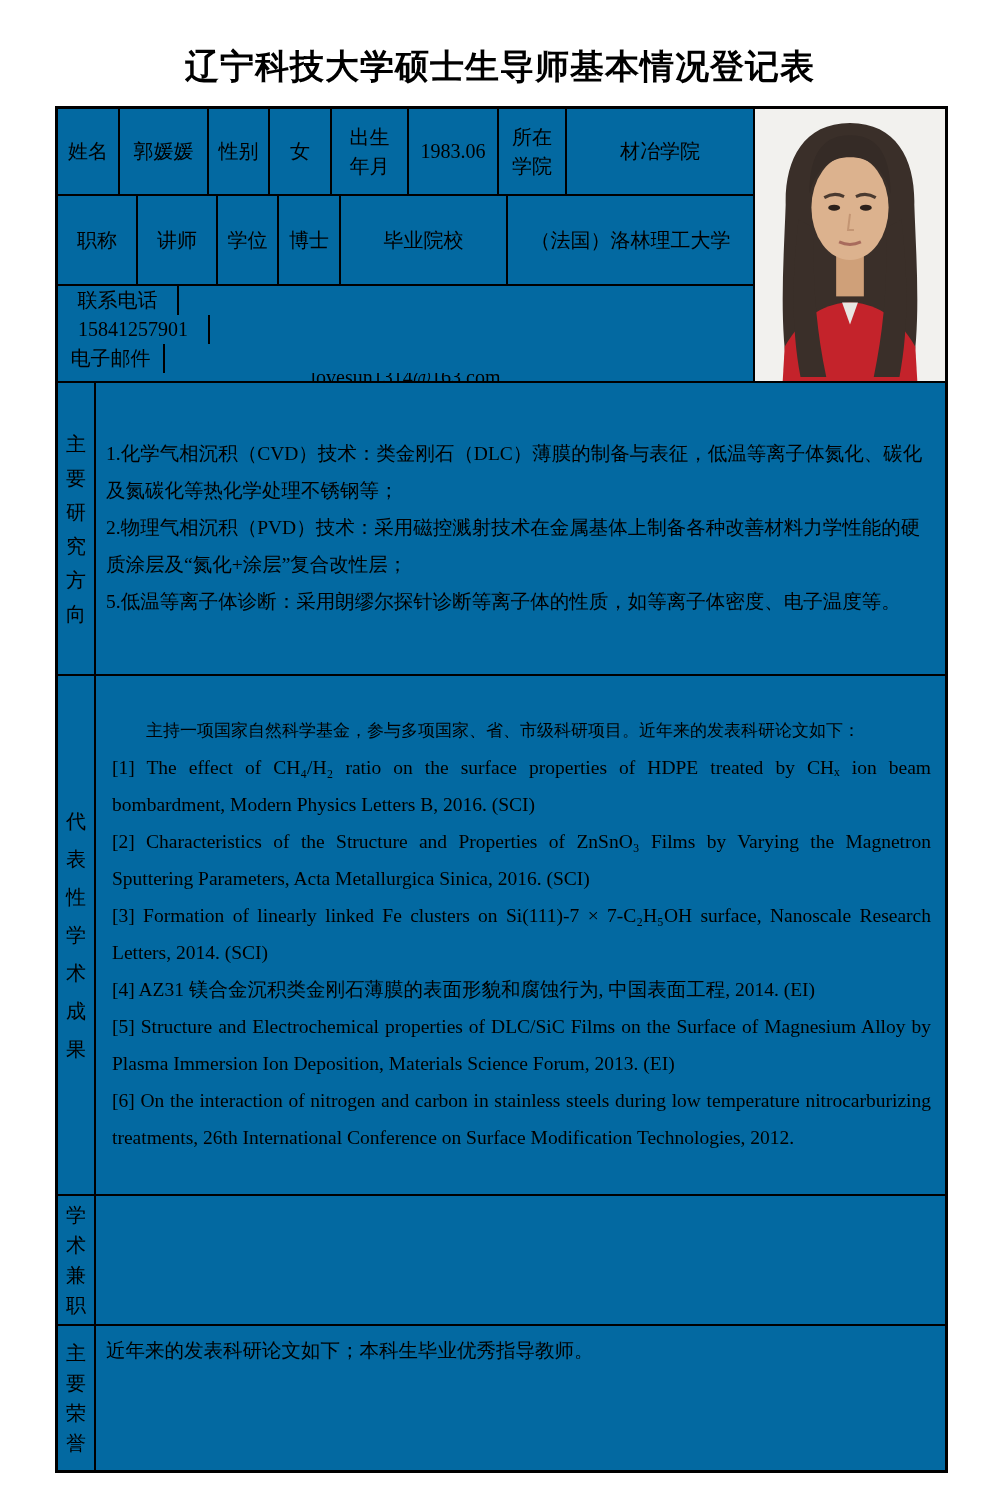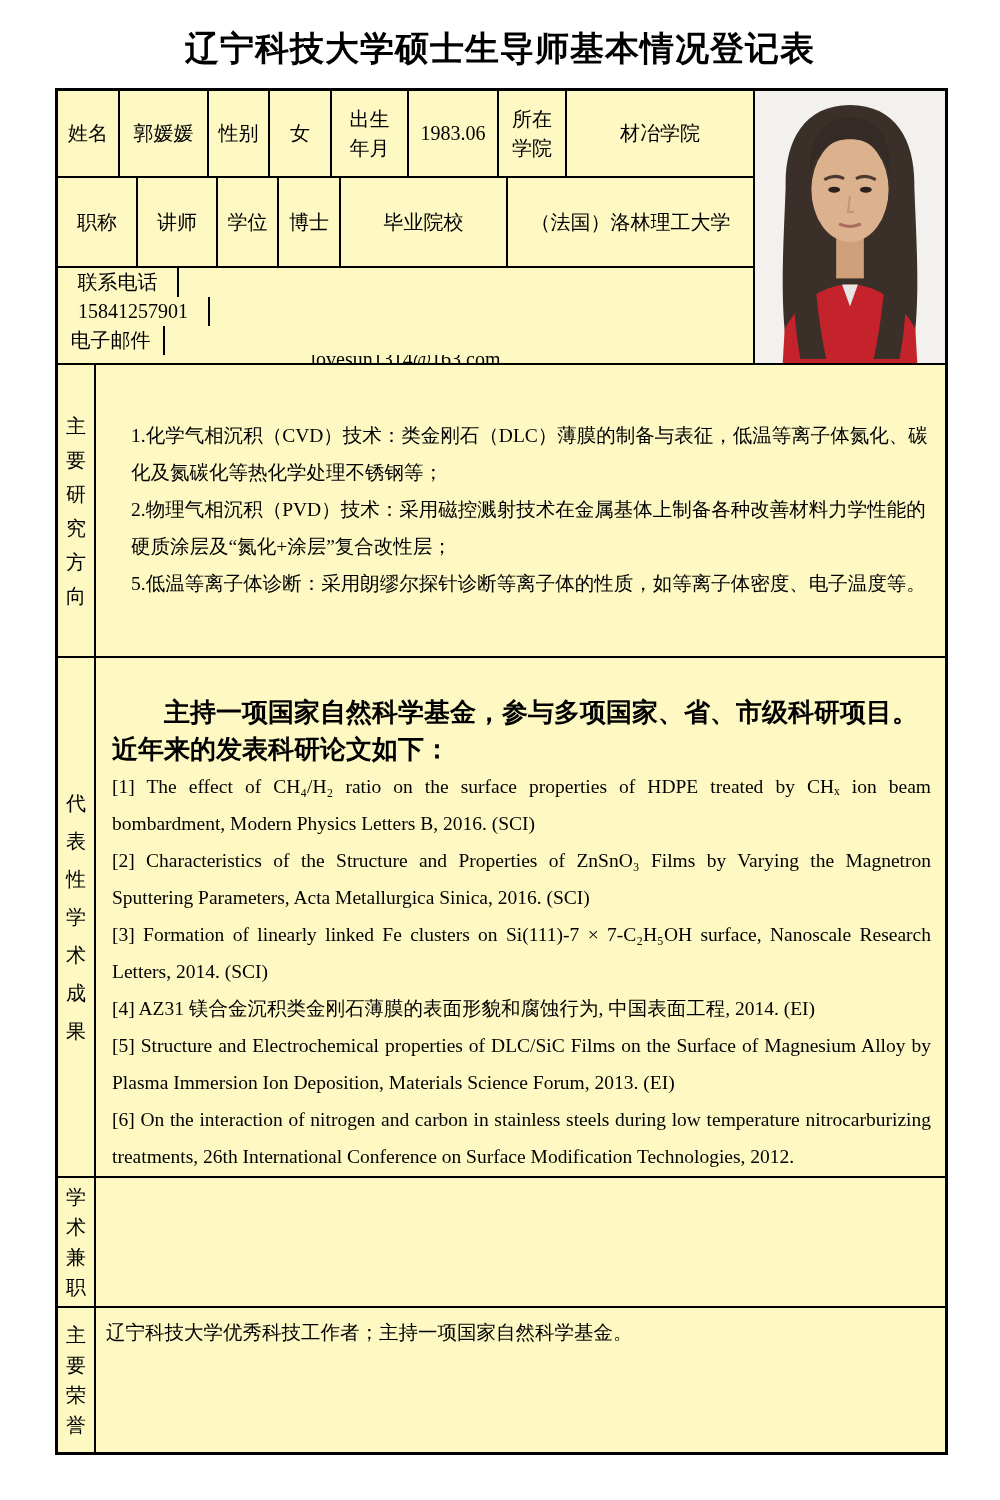--- a/index.html
+++ b/index.html
@@ -1,28 +1,28 @@
 <!DOCTYPE html>
 <html><head>
 <meta charset="utf-8">
 <style>
   * { margin: 0; padding: 0; box-sizing: border-box; }
   html, body { width: 1000px; background: #ffffff; color: #000; 
     font-family: "Liberation Serif", "DejaVu Serif", serif; }
   body { width: 1000px; height: 1500px; position: relative; }
 
   .page-title {
-    padding-top: 26px; height: 88px; text-align: center;
+    padding-top: 44px; height: 88px; text-align: center;
     font-size: 34px; font-weight: bold; letter-spacing: 1px;
     font-family: "Liberation Serif", "DejaVu Serif", serif;
   }
 
   .form-table {
-    position: absolute; left: 55px; top: 88px; width: 893px;
-    border: 3px solid #000; background: #fef9c3;
+    position: absolute; left: 55px; top: 106px; width: 893px;
+    border: 3px solid #000; background: #0369a1;
   }
 
   
   .top-block { display: flex; border-bottom: 2px solid #000; }
   .top-left { width: 697px; border-right: 2px solid #000; display: flex; flex-direction: column; }
   .info-row { display: flex; }
   .info-row.r1 { height: 87px; border-bottom: 2px solid #000; }
   .info-row.r2 { height: 90px; border-bottom: 2px solid #000; }
   .info-row.r3 { height: 95px; flex-direction: column; }
   .cell {
@@ -42,27 +42,27 @@
   .section-label {
     width: 38px; border-right: 2px solid #000; display: flex;
     align-items: center; justify-content: center; font-size: 20px;
   }
   .vtext { width: 24px; word-break: break-all; text-align: center; }
   .vtext.lh34 { line-height: 34px; }
   .vtext.lh38 { line-height: 38px; }
   .vtext.lh30 { line-height: 30px; }
   .section-content { flex: 1; overflow: hidden; }
 
-  .research-content { padding: 52px 16px 10px 35px; }
+  .research-content { padding: 52px 16px 10px 10px; }
   .research-content p {
     font-size: 19.5px; line-height: 37px; text-align: left;
   }
 
   .ach-content { padding: 36px 14px 10px 16px; }
-  .ach-content p.intro { text-indent: 2em; font-size: 26px; line-height: 37px; font-weight: bold; }
+  .ach-content p.intro { text-indent: 2em; font-size: 17px; line-height: 37px; }
   .ach-content p.pub {
     font-size: 19.5px; line-height: 37px; text-align: justify; text-justify: inter-word;
   }
 
   .jobs-content { padding: 8px 14px; }
   .honors-content { padding: 8px 10px; font-size: 19.5px; line-height: 34px; }
 
   .sec-research { height: 293px; }
   .sec-achievements { height: 520px; }
   .sec-jobs { height: 130px; }
@@ -173,16 +173,16 @@
     <div class="section-label">
       <div class="vtext lh30">学术兼职</div>
     </div>
     <div class="section-content jobs-content"></div>
   </div>
 
   <div class="section sec-honors last">
     <div class="section-label">
       <div class="vtext lh30">主要荣誉</div>
     </div>
-    <div class="section-content honors-content">辽宁科技大学优秀科技工作者；主持一项国家自然科学基金。</div>
+    <div class="section-content honors-content">近年来的发表科研论文如下；本科生毕业优秀指导教师。</div>
   </div>
 
 </div>
 
 </body></html>

